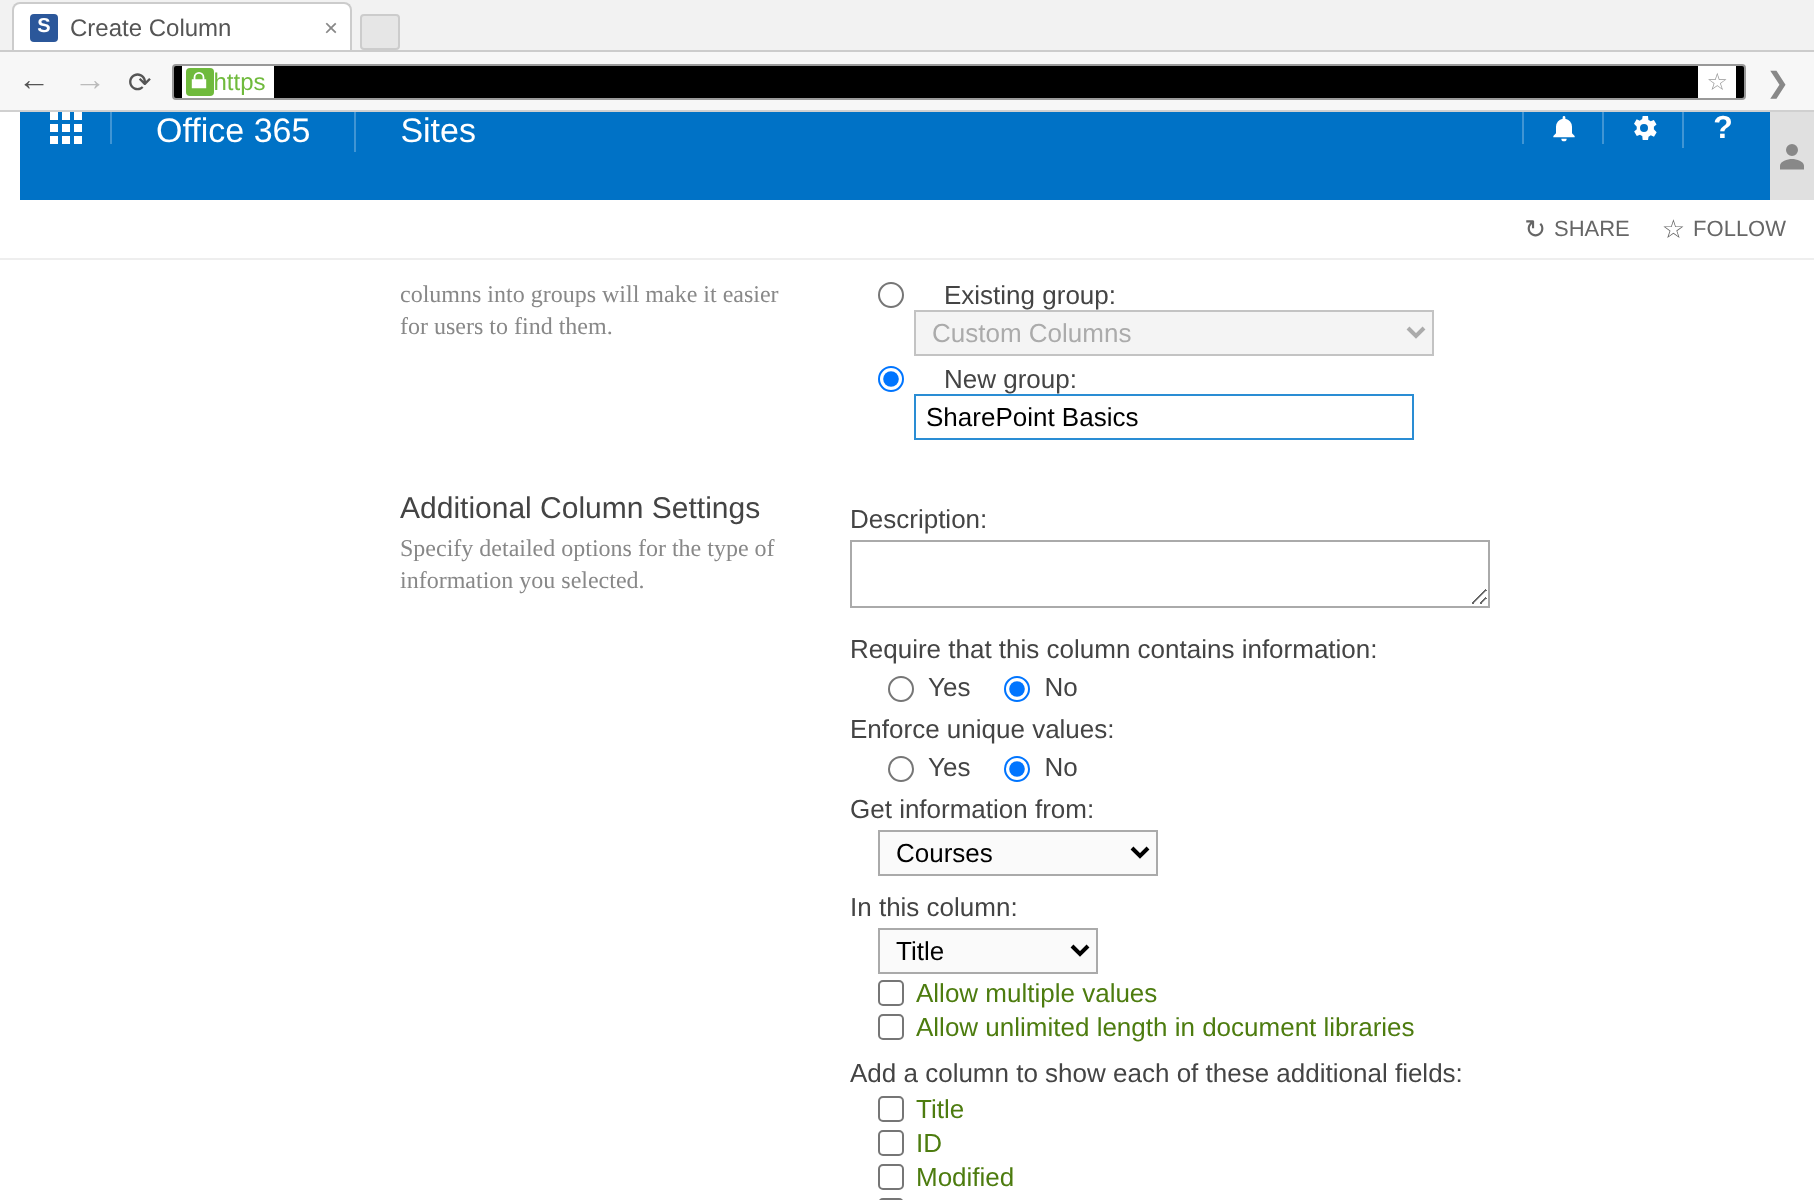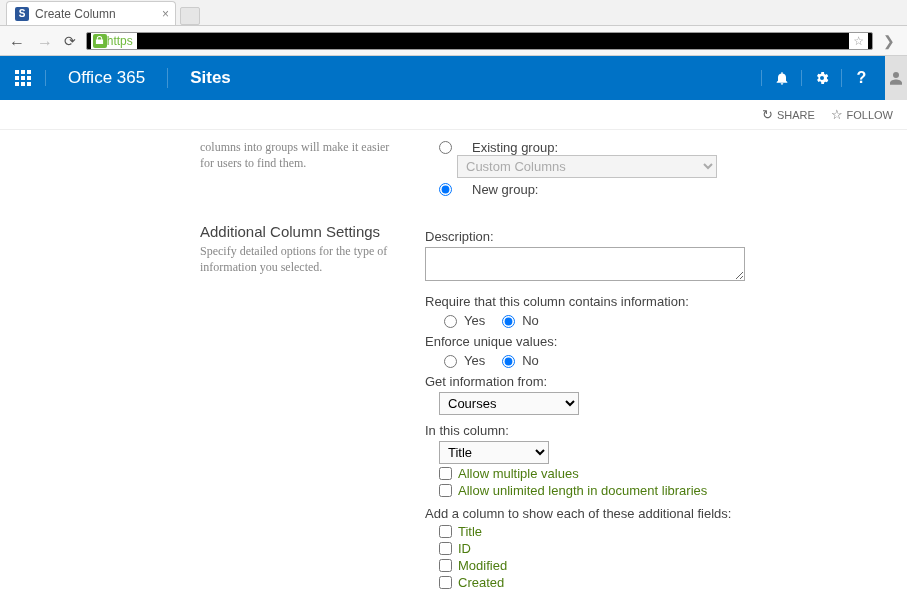--- a/index.html
+++ b/index.html
@@ -16,26 +16,26 @@
   .nav-arrow { color: #555; font-size: 16px; width: 18px; text-align: center; cursor: pointer; }
   .nav-arrow.disabled { color: #bbb; }
   .reload { color: #555; font-size: 14px; cursor: pointer; }
   .url-bar { flex: 1; height: 18px; background: #000; border: 1px solid #999; border-radius: 2px; display: flex; align-items: center; padding: 0 4px; gap: 4px; overflow: hidden; }
   .lock { width: 14px; height: 14px; background: #6fba3c; border-radius: 2px; display: flex; align-items: center; justify-content: center; }
   .url-prefix { color: #6fba3c; font-size: 12px; background: #fff; height: 100%; display: flex; align-items: center; padding: 0 4px 0 2px; }
   .star-fav { color: #999; font-size: 12px; background: #fff; height: 100%; display: flex; align-items: center; padding: 0 4px; }
   .ext-icon { width: 16px; height: 16px; color: #888; font-size: 14px; }
   
   
-  .suite-bar { height: 44px; background: #0072c6; color: #fff; display: flex; align-items: center; }
+  .suite-bar { height: 44px; background: #0072c6; color: #fff; display: flex; align-items: flex-start; margin-left: 10px; }
   .waffle { width: 46px; display: flex; align-items: center; justify-content: center; border-right: 1px solid rgba(255,255,255,0.25); cursor: pointer; }
   .waffle-grid { display: grid; grid-template-columns: repeat(3, 4px); grid-template-rows: repeat(3, 4px); gap: 2px; }
   .waffle-grid span { background: #fff; }
   .brand { padding: 0 22px; display: flex; align-items: center; font-size: 17px; border-right: 1px solid rgba(255,255,255,0.25); }
-  .site-name { padding: 0 22px; display: flex; align-items: center; font-size: 17px; font-weight: bold; }
+  .site-name { padding: 0 22px; display: flex; align-items: center; font-size: 17px; }
   .spacer { flex: 1; }
   .suite-icon { width: 40px; display: flex; align-items: center; justify-content: center; border-left: 1px solid rgba(255,255,255,0.25); cursor: pointer; font-size: 16px; }
   .avatar { width: 22px; height: 44px; background: #e0e0e0; display: flex; align-items: center; justify-content: center; margin-left: 4px; }
   .avatar svg { width: 18px; height: 18px; fill: #888; }
   
   
   .page-actions { height: 30px; border-bottom: 1px solid #eee; display: flex; align-items: center; justify-content: flex-end; padding-right: 14px; gap: 16px; font-size: 11px; color: #666; }
   .page-action { display: flex; align-items: center; gap: 4px; cursor: pointer; }
   .page-action .ico { font-size: 13px; }
   
@@ -167,20 +167,23 @@
         </div>
         <div class="indent" style="margin-left:18px">
           <select class="wide" disabled="">
             <option>Custom Columns</option>
           </select>
         </div>
         <div class="radio-row" style="margin-left:0;margin-top:4px">
           <input type="radio" name="grp" checked="" style="">
           <label>New group:</label>
         </div>
+        <div class="indent" style="margin-left:18px">
+          <input type="text" class="group-input" value="SharePoint Basics" style="">
+        </div>
       </div>
     </div>
   </div>
 
   <div class="section" style="margin-top:26px">
     <div class="section-left">
       <div class="title">Additional Column Settings</div>
       <div class="desc">Specify detailed options for the type of information you selected.</div>
     </div>
     <div class="section-right">

